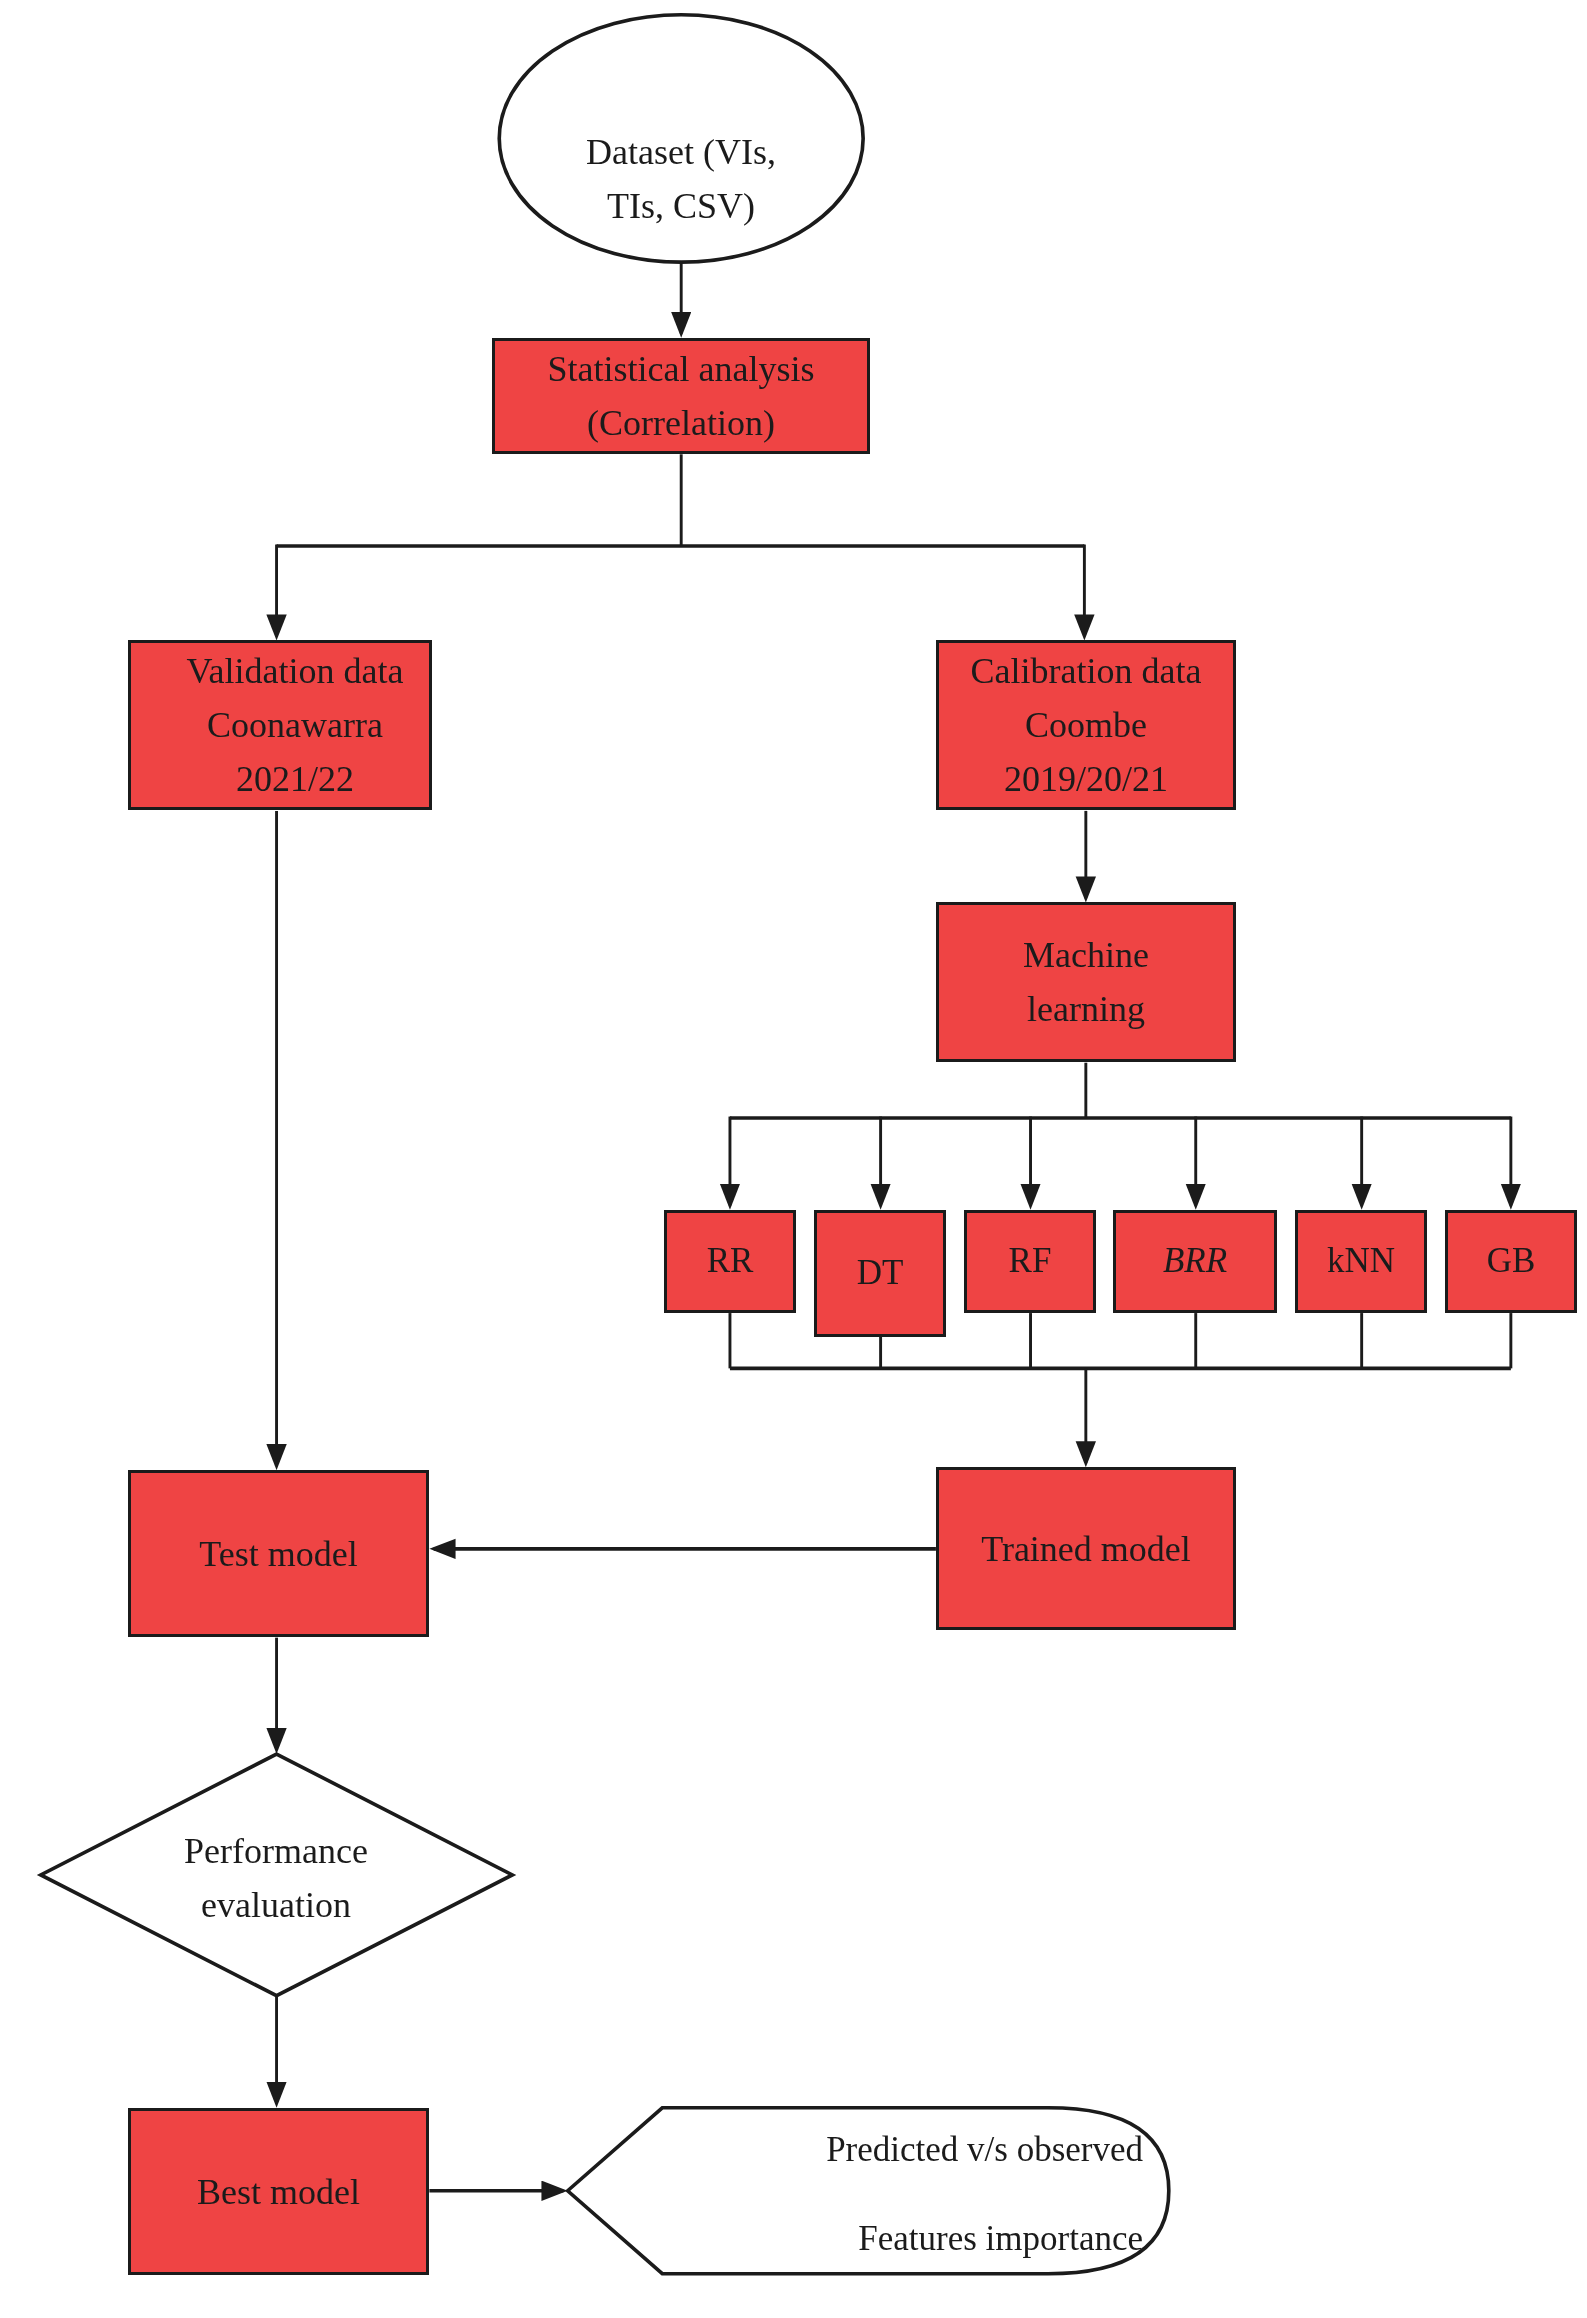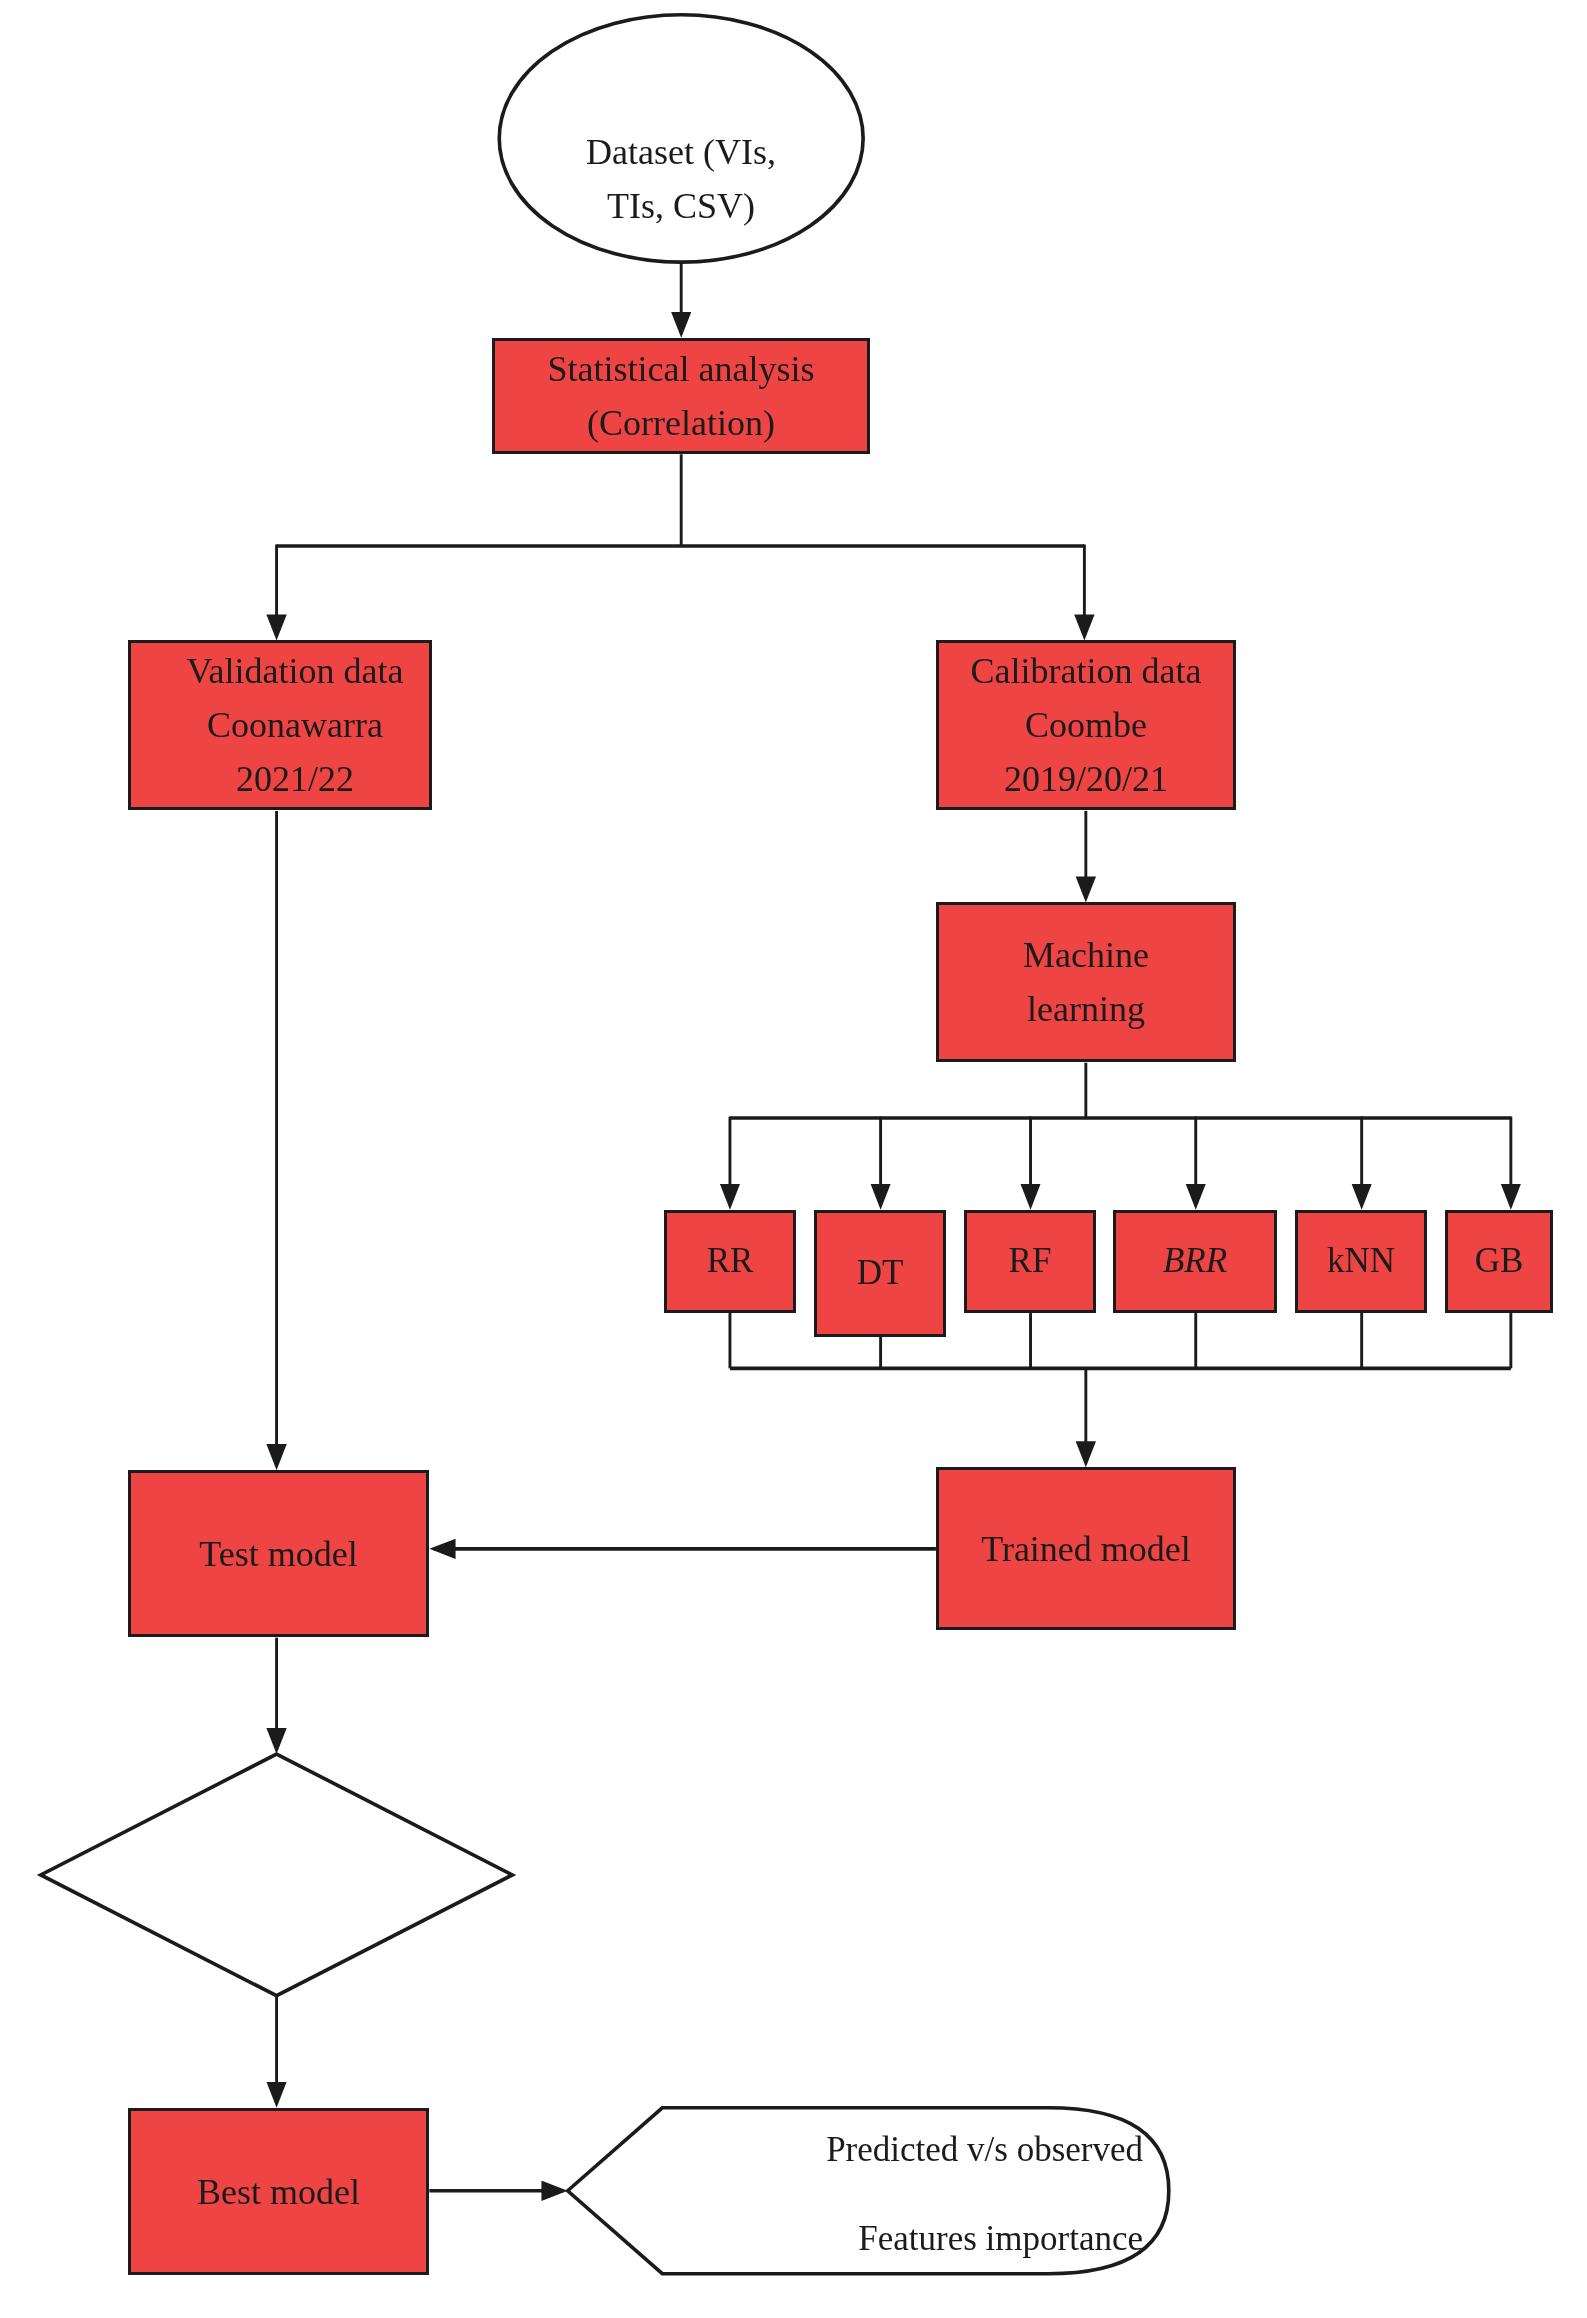--- a/index.html
+++ b/index.html
@@ -145,32 +145,36 @@
   </div>
   <div class="node small" style="left:964px; top:1210px; width:132px; height:103px;">
     <span class="label">RF</span>
   </div>
   <div class="node small" style="left:1113px; top:1210px; width:164px; height:103px;font-style:italic;">
     <span class="label">BRR</span>
   </div>
   <div class="node small" style="left:1295px; top:1210px; width:132px; height:103px;">
     <span class="label">kNN</span>
   </div>
-  <div class="node small" style="left:1445px; top:1210px; width:108px; height:103px;">
+  <div class="node small" style="left:1445px; top:1210px; width:132px; height:103px;">
     <span class="label">GB</span>
   </div>
 
   <div class="node" style="left:128px; top:1470px; width:301px; height:167px;">
     <span class="label">Test model</span>
   </div>
 
   <div class="node" style="left:936px; top:1467px; width:300px; height:163px;">
     <span class="label">Trained model</span>
   </div>
 
+  <div class="overlay-label" style="left:87px; top:1816px; width:378px; height:116px;">
+    <span class="label">Performance
+evaluation</span>
+  </div>
 
   <div class="node" style="left:128px; top:2108px; width:301px; height:167px;">
     <span class="label">Best model</span>
   </div>
 
   <div class="display-text">
     <span class="label">Predicted v/s observed</span>
     <span class="label">Features importance</span>
   </div>
 

